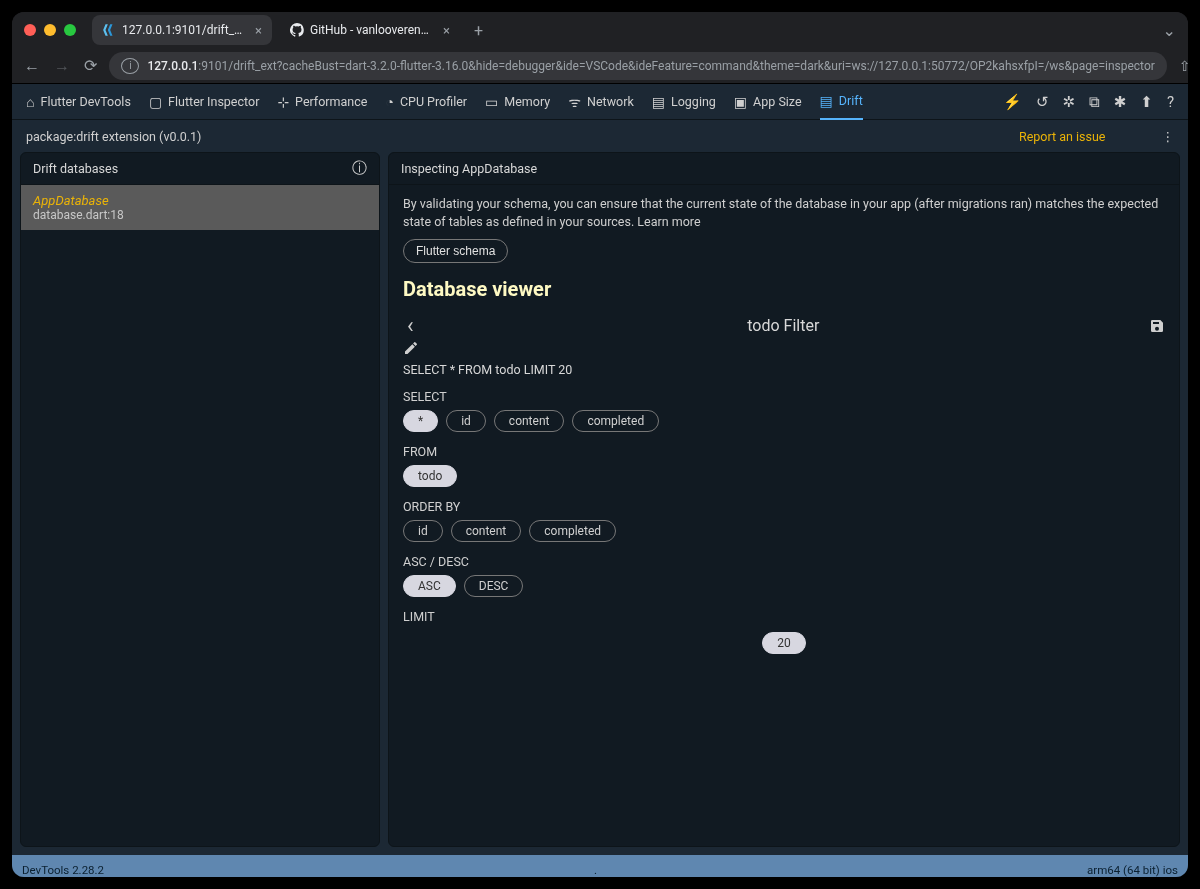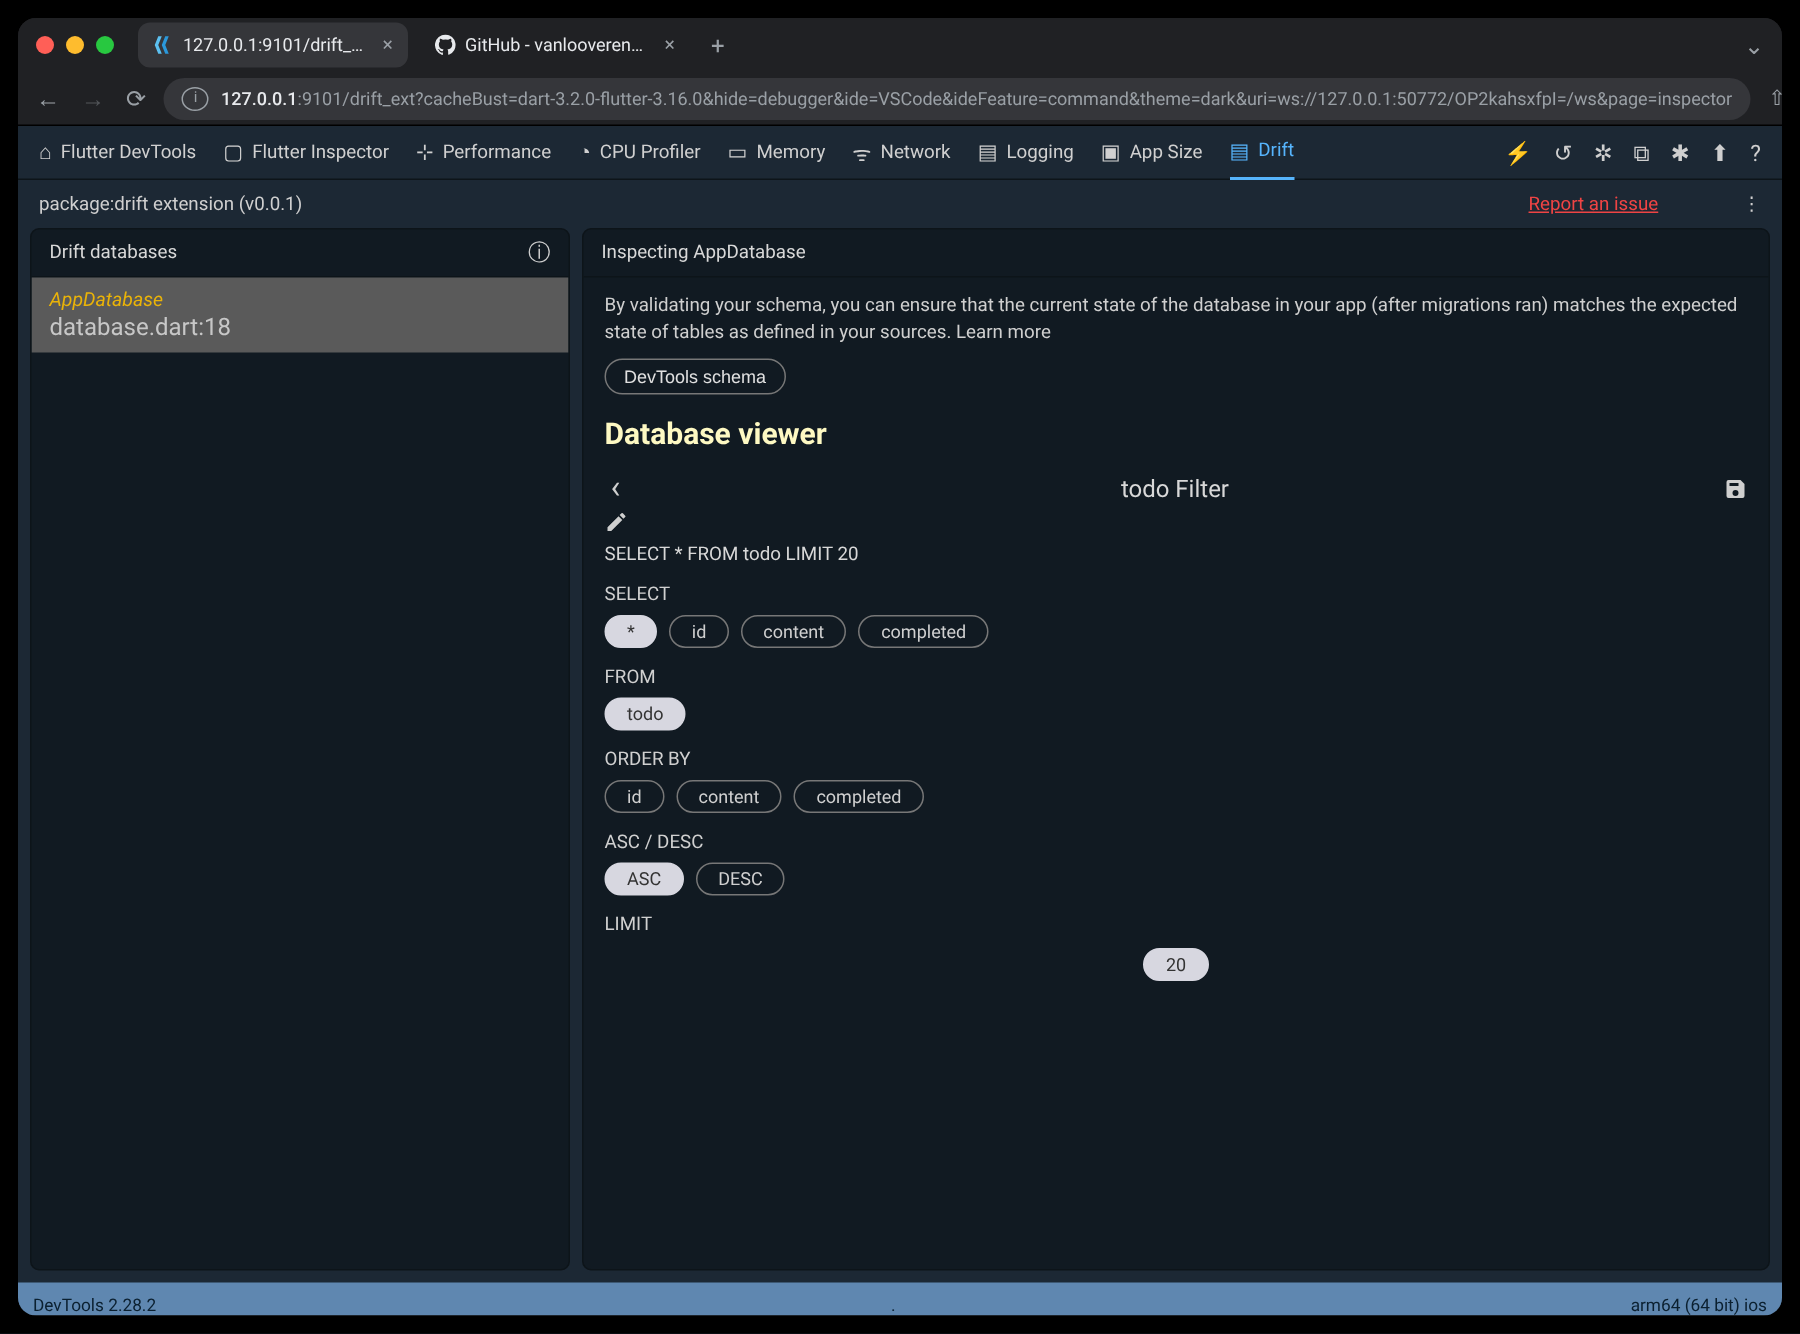--- a/index.html
+++ b/index.html
@@ -107,21 +107,21 @@
 
 .pkg-row {
   height: 32px;
   display: flex;
   align-items: center;
   padding: 0 14px;
   font-size: 12.5px;
   color: #cfcfcf;
   gap: 44px;
 }
-.pkg-row a { color: #ef4444; margin-left: auto; margin-right: 12px; text-decoration: underline; }
+.pkg-row a { color: #eab308; margin-left: auto; margin-right: 12px; }
 .pkg-row .kebab { color: #cfcfcf; cursor: pointer; }
 
 .panels {
   flex: 1;
   display: flex;
   gap: 8px;
   padding: 0 8px 8px 8px;
   overflow: hidden;
 }
 .panel {
@@ -139,21 +139,21 @@
   border-bottom: 1px solid #0d1419;
 }
 .panel-header .info-ico { margin-left: auto; color: #cfcfcf; font-size: 15px; }
 
 .db-item {
   background: #5a5a5a;
   padding: 8px 12px;
   margin: 0;
 }
 .db-item .name { color: #eab308; font-size: 13px; font-style: italic; }
-.db-item .sub { color: #c7c7c7; font-size: 16px; }
+.db-item .sub { color: #c7c7c7; font-size: 12px; }
 
 .right-body { flex: 1; padding: 10px 14px; color: #cfcfcf; display: flex; flex-direction: column; overflow: auto; }
 .desc { font-size: 12.5px; line-height: 1.45; }
 .desc .learn { cursor: pointer; }
 .validate-btn {
   margin-top: 8px;
   border: 1px solid #777; color: #e0e0e0; background: transparent;
   border-radius: 14px; padding: 4px 12px; font-size: 12px; cursor: pointer;
   width: fit-content;
 }
@@ -305,21 +305,21 @@
       </div>
 
       <div class="panel right">
         <div class="panel-header">
           <span>Inspecting AppDatabase</span>
         </div>
         <div class="right-body">
           <div class="desc">
             <span>By validating your schema, you can ensure that the current  state of the database in your app (after migrations ran) matches the expected state of tables as defined in your sources. </span><span class="learn">Learn more</span>
           </div>
-          <button class="validate-btn">DevTools schema</button>
+          <button class="validate-btn">Flutter schema</button>
 
           <div class="viewer-title">Database viewer</div>
 
           <div class="filter-row">
             <span class="back">‹</span>
             <span class="filter-title">todo Filter</span>
             <span class="save-ico">
               <svg width="16" height="16" viewBox="0 0 24 24" fill="#cfcfcf">
                   <path d="M17 3H5a2 2 0 0 0-2 2v14a2 2 0 0 0 2 2h14a2 2 0 0 0 2-2V7l-4-4zM12 19a3 3 0 1 1 0-6 3 3 0 0 1 0 6zm3-10H6V6h9v3z"></path>
                 </svg>

